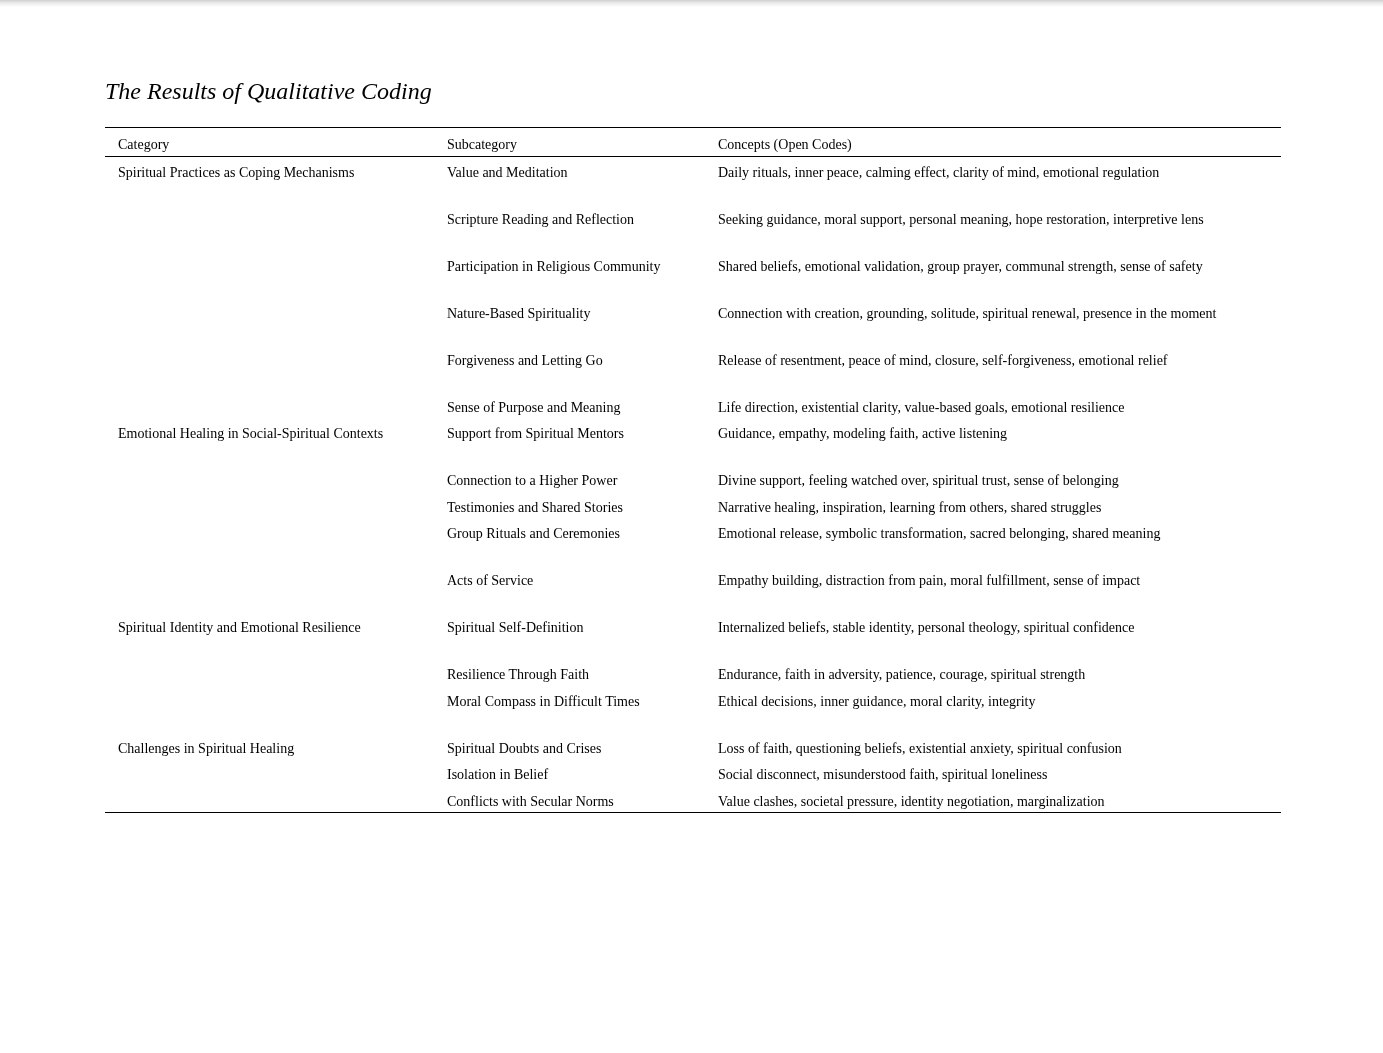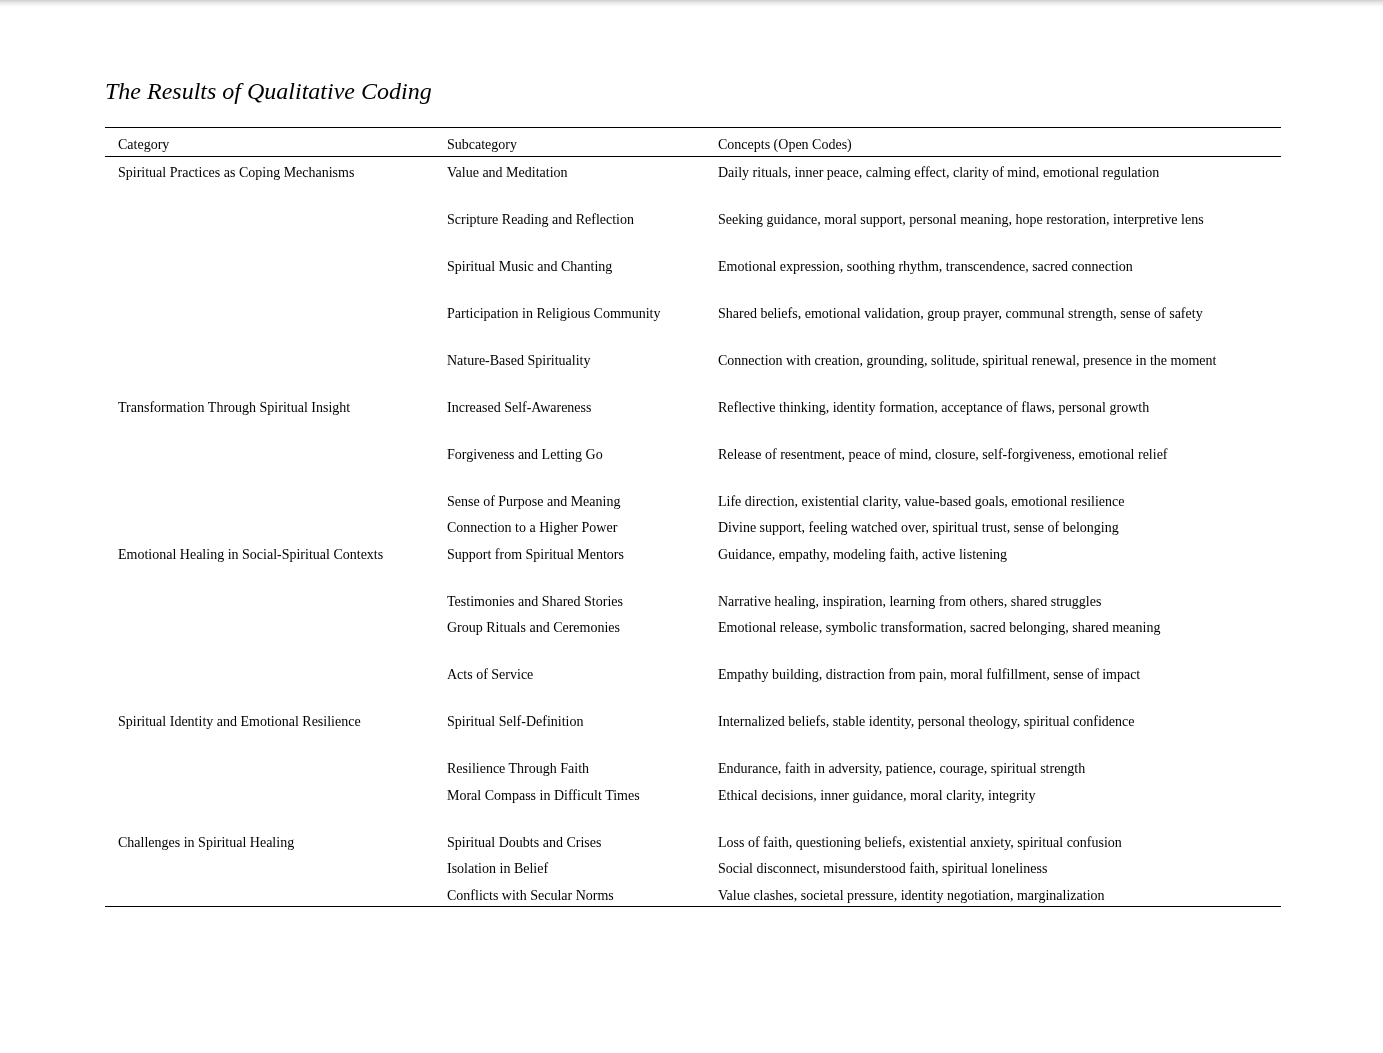--- a/index.html
+++ b/index.html
@@ -93,57 +93,47 @@
         <td>Value and Meditation</td>
         <td>Daily rituals, inner peace, calming effect, clarity of mind, emotional regulation</td>
       </tr>
       <tr class="row">
         <td></td>
         <td>Scripture Reading and Reflection</td>
         <td>Seeking guidance, moral support, personal meaning, hope restoration, interpretive lens</td>
       </tr>
       <tr class="row">
         <td></td>
-        <td>Spiritual Music and Chanting</td>
-        <td>Emotional expression, soothing rhythm, transcendence, sacred connection</td>
-      </tr>
-      <tr class="row">
-        <td></td>
         <td>Participation in Religious Community</td>
         <td>Shared beliefs, emotional validation, group prayer, communal strength, sense of safety</td>
       </tr>
       <tr class="row">
         <td></td>
         <td>Nature-Based Spirituality</td>
         <td>Connection with creation, grounding, solitude, spiritual renewal, presence in the moment</td>
-      </tr>
-      <tr class="row">
-        <td>Transformation Through Spiritual Insight</td>
-        <td>Increased Self-Awareness</td>
-        <td>Reflective thinking, identity formation, acceptance of flaws, personal growth</td>
       </tr>
       <tr class="row">
         <td></td>
         <td>Forgiveness and Letting Go</td>
         <td>Release of resentment, peace of mind, closure, self-forgiveness, emotional relief</td>
       </tr>
       <tr class="row single">
         <td></td>
         <td>Sense of Purpose and Meaning</td>
         <td>Life direction, existential clarity, value-based goals, emotional resilience</td>
       </tr>
+      <tr class="row">
+        <td>Emotional Healing in Social-Spiritual Contexts</td>
+        <td>Support from Spiritual Mentors</td>
+        <td>Guidance, empathy, modeling faith, active listening</td>
+      </tr>
       <tr class="row single">
         <td></td>
         <td>Connection to a Higher Power</td>
         <td>Divine support, feeling watched over, spiritual trust, sense of belonging</td>
-      </tr>
-      <tr class="row">
-        <td>Emotional Healing in Social-Spiritual Contexts</td>
-        <td>Support from Spiritual Mentors</td>
-        <td>Guidance, empathy, modeling faith, active listening</td>
       </tr>
       <tr class="row single">
         <td></td>
         <td>Testimonies and Shared Stories</td>
         <td>Narrative healing, inspiration, learning from others, shared struggles</td>
       </tr>
       <tr class="row">
         <td></td>
         <td>Group Rituals and Ceremonies</td>
         <td>Emotional release, symbolic transformation, sacred belonging, shared meaning</td>

